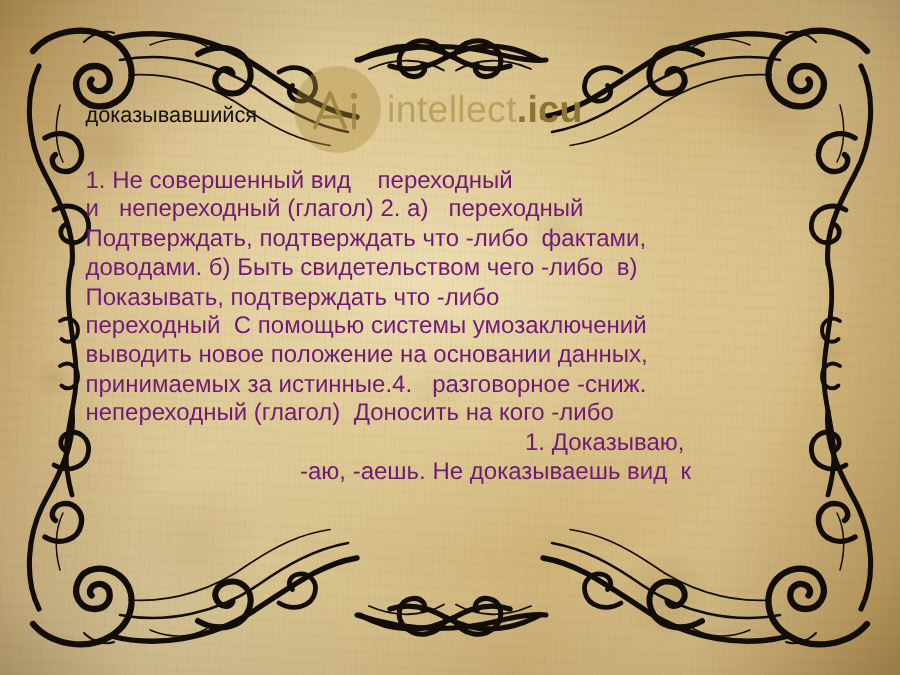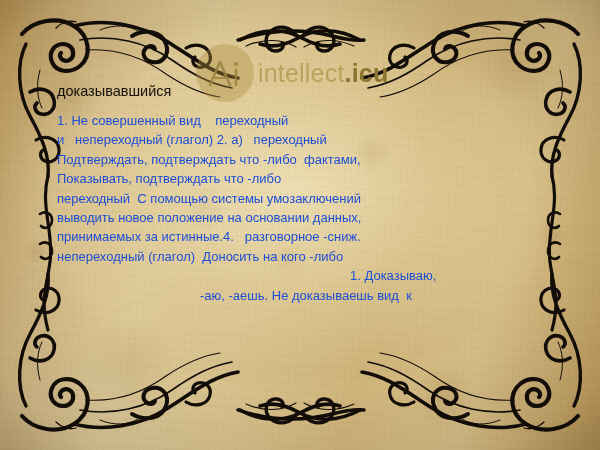--- a/index.html
+++ b/index.html
@@ -143,34 +143,34 @@
     position: absolute;
     left: 0;
     top: 0;
     width: 600px;
     height: 450px;
   }
 
   .headword {
     position: absolute;
     left: 57px;
-    top: 83px;
+    top: 69px;
     font-size: 14.5px;
     color: #14100c;
     white-space: nowrap;
   }
 
   .body-text {
     position: absolute;
     left: 57px;
     top: 111px;
     width: 474px;
-    font-size: 13px;
+    font-size: 16px;
     line-height: 19.4px;
-    color: #1d4ed8;
+    color: #701a75;
   }
 
   .body-text p {
     margin: 0;
     white-space: pre-wrap;
   }
   .body-text p.indent-a { text-indent: 0; padding-left: 293px; }
   .body-text p.indent-b { text-indent: 0; padding-left: 143px; }
 </style>
 </head>
@@ -285,20 +285,21 @@
       </div>
     </div>
   </div>
 
   <div class="content">
     <div class="headword">доказывавшийся</div>
     <div class="body-text" id="body-text">
         <p>1. Не совершенный вид    переходный</p>
         <p>и   непереходный (глагол) 2. а)   переходный</p>
         <p>Подтверждать, подтверждать что -либо  фактами,</p>
+        <p>доводами. б) Быть свидетельством чего -либо  в)</p>
         <p>Показывать, подтверждать что -либо</p>
         <p>переходный  С помощью системы умозаключений</p>
         <p>выводить новое положение на основании данных,</p>
         <p>принимаемых за истинные.4.   разговорное -сниж.</p>
         <p>непереходный (глагол)  Доносить на кого -либо</p>
         <p class="indent-a">1. Доказываю,</p>
         <p class="indent-b">-аю, -аешь. Не доказываешь вид  к</p>
       </div>
   </div>
 

